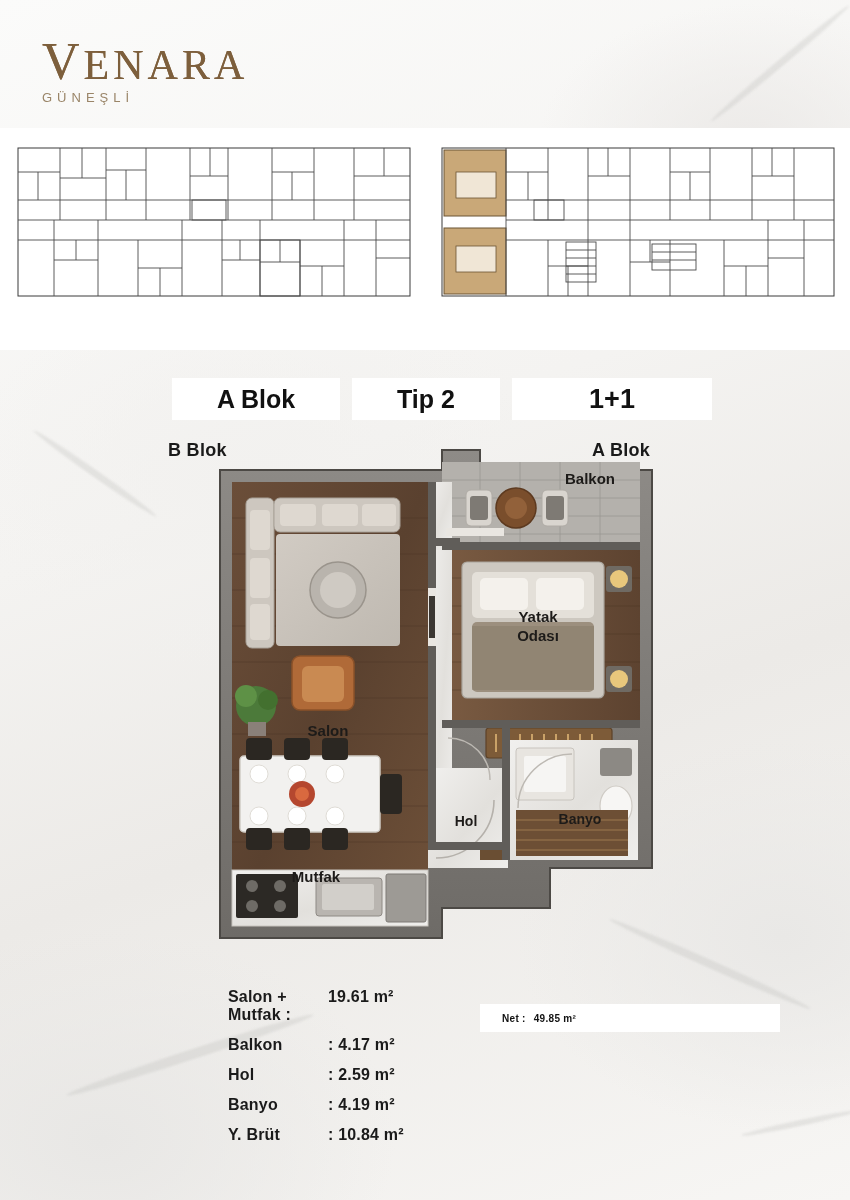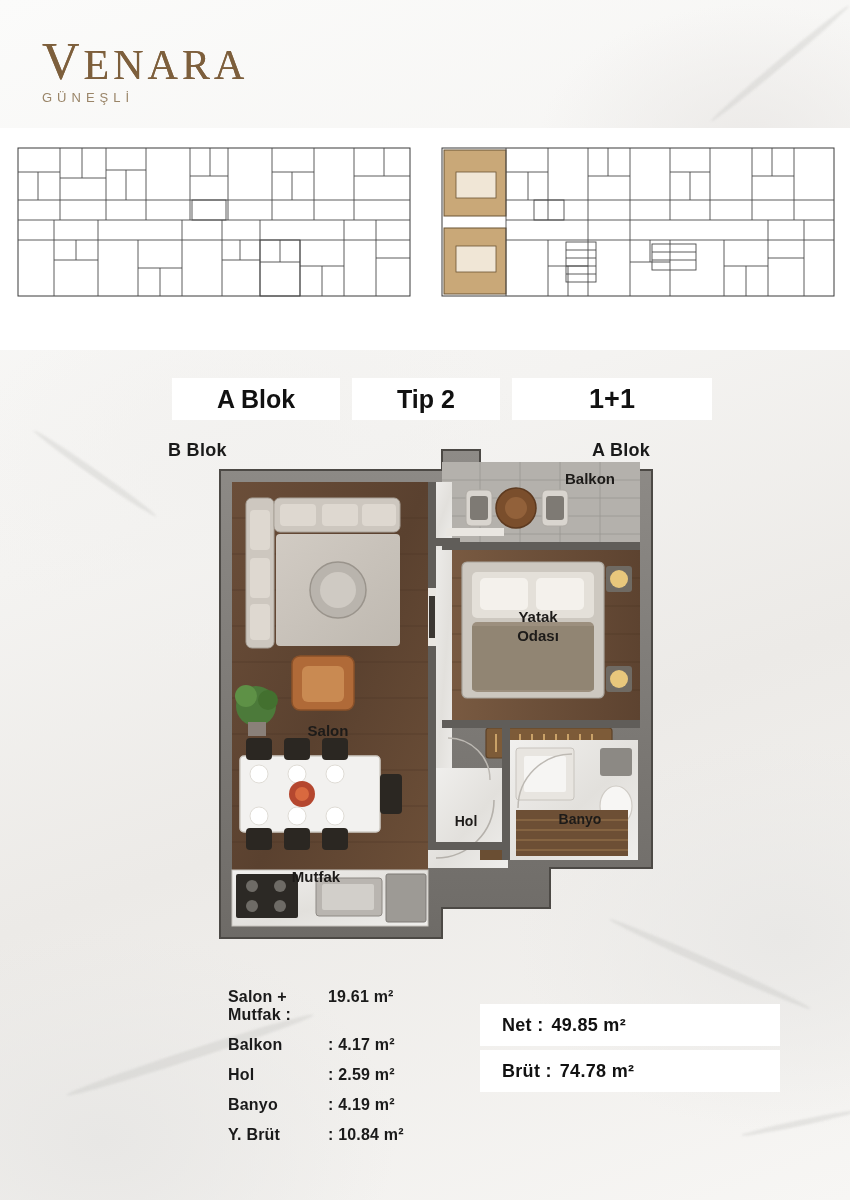--- a/index.html
+++ b/index.html
@@ -84,23 +84,23 @@
 
   
   .plan { position: absolute; left: 180px; top: 438px; width: 500px; height: 520px; }
 
   
   .areas { position: absolute; left: 228px; top: 988px; font-size: 16px; color: #1a1a1a; }
   .area-row { display: flex; margin-bottom: 12px; font-weight: bold; letter-spacing: .2px; }
   .area-name { width: 100px; }
   .area-val { width: 90px; }
   .sumbox {
-    position: absolute; background: #fff; height: 42px;
+    position: absolute; background: #fff; height: 28px;
     display: flex; align-items: center; padding-left: 22px;
-    font-size: 18px; font-weight: bold; color: #111; letter-spacing: .3px;
+    font-size: 10px; font-weight: bold; color: #111; letter-spacing: .3px;
   }
   #sum-net  { left: 480px; top: 1004px; width: 300px; }
   #sum-brut { left: 480px; top: 1050px; width: 300px; }
   .sum-label { margin-right: 8px; }
 </style>
 </head>
 <body>
 
 <div class="page">
 
@@ -486,18 +486,14 @@
     <div class="area-row">
       <span class="area-name">Y. Brüt</span>
       <span class="area-val">: 10.84 m²</span>
     </div>
   </div>
 
   <div class="sumbox" id="sum-net">
     <span class="sum-label">Net :</span>
     <span>49.85 m²</span>
   </div>
-  <div class="sumbox" id="sum-brut">
-    <span class="sum-label">Brüt :</span>
-    <span>74.78 m²</span>
-  </div>
 
 </div>
 
 </body></html>

